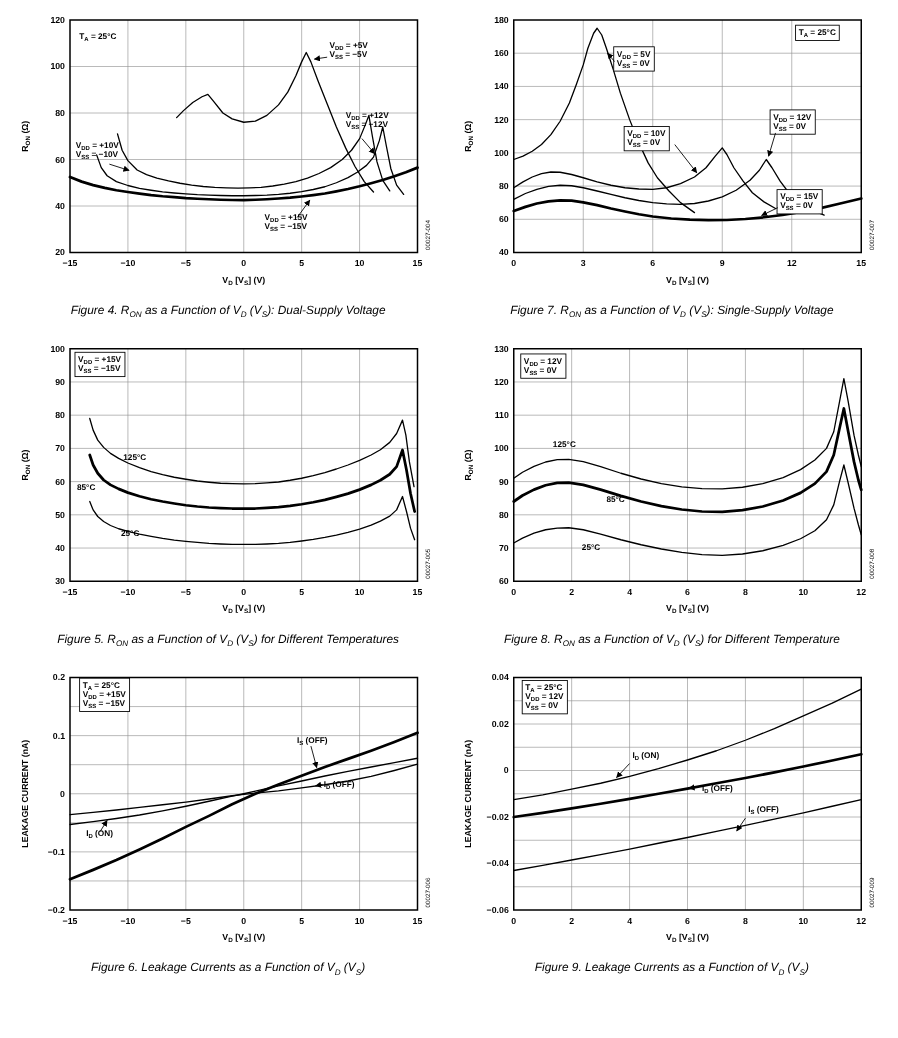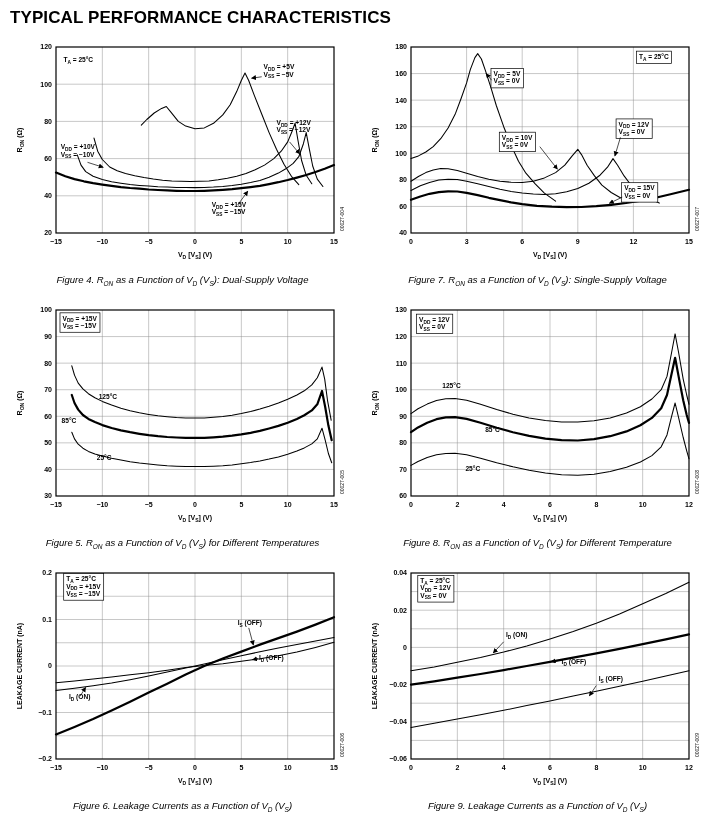--- a/index.html
+++ b/index.html
@@ -11,21 +11,20 @@
   figure.cell { margin:0; display:flex; flex-direction:column; align-items:center; }
   figcaption { font-size:9.5px; font-style:italic; text-align:center; margin-top:1px; width:100%; }
   figcaption sub { font-size:6.5px; }
   svg { display:block; }
   svg text { font-family:"Liberation Sans", sans-serif; fill:#000; }
 </style>
 </head>
 <body>
 
 <div class="page">
-  <h1>TYPICAL PERFORMANCE CHARACTERISTICS</h1>
   <div class="grid" id="charts-grid">
       <figure class="cell">
         <div>
           <svg viewBox="0 0 346 236" width="346" height="236">
             <defs>
               <marker id="arr-fig4" markerWidth="6" markerHeight="6" refX="4.5" refY="2.5" orient="auto" markerUnits="userSpaceOnUse">
                 <path d="M0,0 L5,2.5 L0,5 Z" fill="#000"></path>
               </marker>
             </defs>
             <g>

